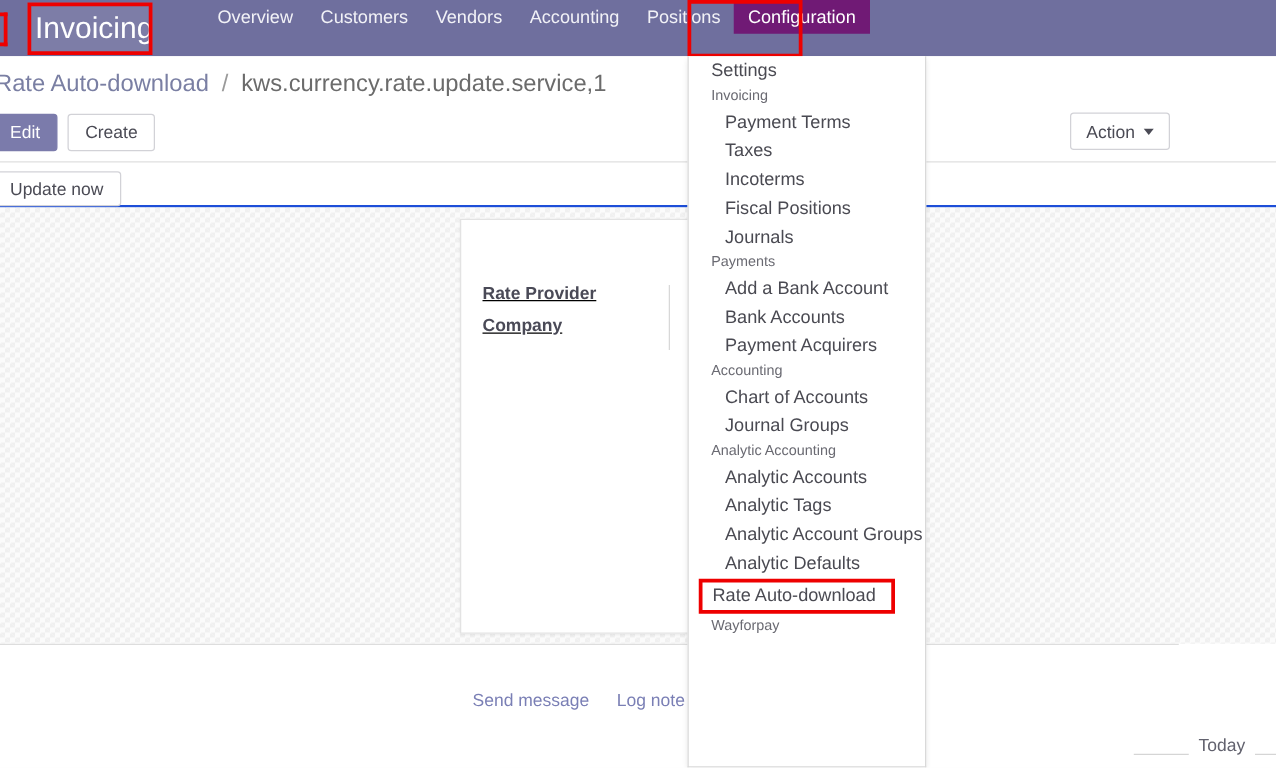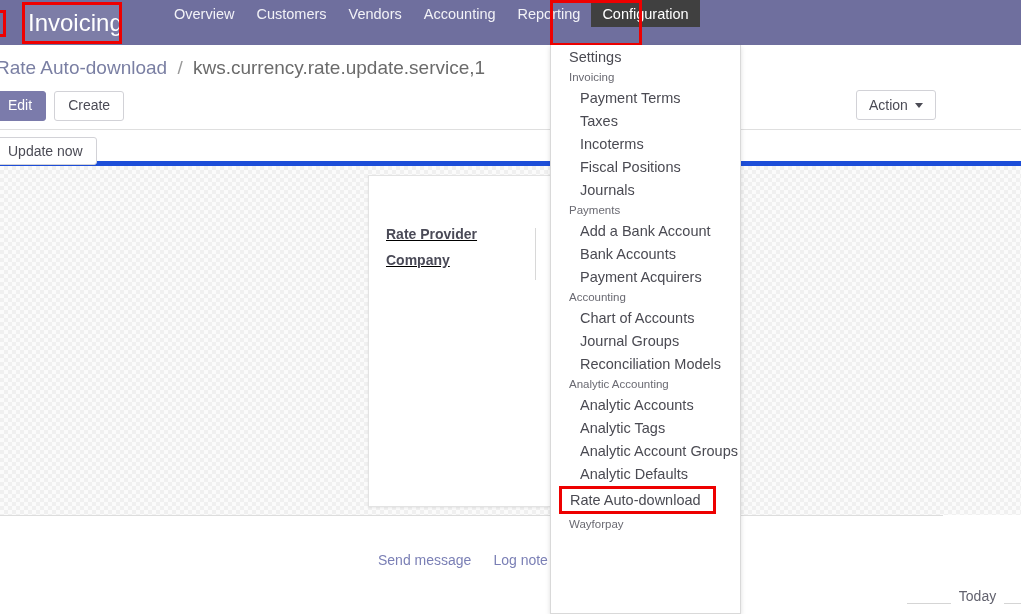--- a/index.html
+++ b/index.html
@@ -41,21 +41,21 @@
   }
   .nav-links {
     position: absolute; left: 163px; top: 0;
     height: 27px; display: flex; align-items: stretch; justify-content: flex-end;
   }
   .nav-link {
     display: flex; align-items: center;
     padding: 0 11px;
     color: #f2f2f7; font-size: 14.5px; white-space: nowrap;
   }
-  .nav-link.active { background: #404040; color: #ffffff; }
+  .nav-link.active { background: #701a75; color: #ffffff; }
   .nav-active-box {
     position: absolute; left: 550px; top: 0;
     width: 92px; height: 46px;
     border: 3px solid #ee0000;
     pointer-events: none;
   }
 
   
   .control-panel {
     position: absolute; left: 0; top: 45px;
@@ -89,21 +89,21 @@
   .caret {
     width: 0; height: 0;
     border-left: 4px solid transparent; border-right: 4px solid transparent;
     border-top: 5px solid #4b4b55;
   }
 
   
   .statusbar {
     position: absolute; left: 0; top: 131px;
     width: 1021px; height: 35px;
-    background: #ffffff; border-bottom: 5px solid #1d4ed8;
+    background: #ffffff; border-bottom: 2px solid #1d4ed8;
   }
   .update-btn {
     position: absolute; left: -6px; top: 6px;
     font-size: 14px; padding: 5px 13px;
     border: 1px solid #d2d2d7; background: #ffffff; color: #4b4b55;
     border-radius: 3px; white-space: nowrap;
   }
 
   
   .content {
@@ -199,21 +199,21 @@
       <div class="nav-link">
         <span>Customers</span>
       </div>
       <div class="nav-link">
         <span>Vendors</span>
       </div>
       <div class="nav-link">
         <span>Accounting</span>
       </div>
       <div class="nav-link">
-        <span>Reporting</span>
+        <span>Positions</span>
       </div>
       <div class="nav-link active">
         <span>Configuration</span>
       </div>
     </div>
   </div>
   <div class="nav-active-box"></div>
 
   <div class="control-panel">
     <div class="breadcrumb">
@@ -270,21 +270,20 @@
       <div class="menu-item sub">Incoterms</div>
       <div class="menu-item sub">Fiscal Positions</div>
       <div class="menu-item sub">Journals</div>
       <div class="menu-section">Payments</div>
       <div class="menu-item sub">Add a Bank Account</div>
       <div class="menu-item sub">Bank Accounts</div>
       <div class="menu-item sub">Payment Acquirers</div>
       <div class="menu-section">Accounting</div>
       <div class="menu-item sub">Chart of Accounts</div>
       <div class="menu-item sub">Journal Groups</div>
-      <div class="menu-item sub">Reconciliation Models</div>
       <div class="menu-section">Analytic Accounting</div>
       <div class="menu-item sub">Analytic Accounts</div>
       <div class="menu-item sub">Analytic Tags</div>
       <div class="menu-item sub">Analytic Account Groups</div>
       <div class="menu-item sub">Analytic Defaults</div>
       <div><div class="menu-item highlight-box">Rate Auto-download</div></div>
       <div class="menu-section">Wayforpay</div>
     </div>
 
 </div>

